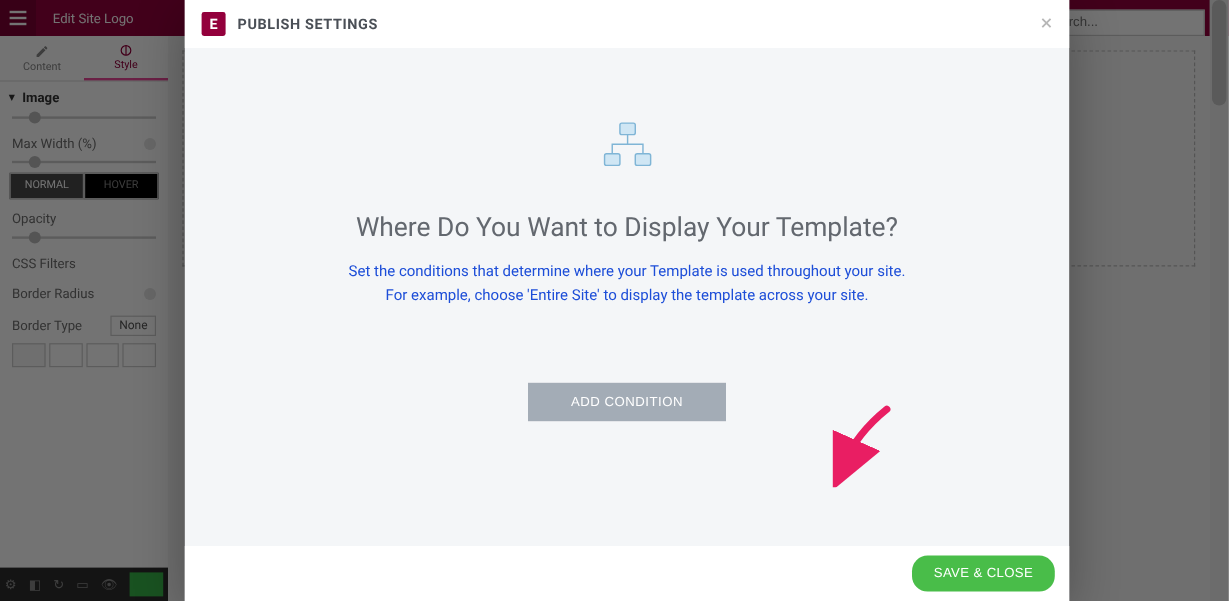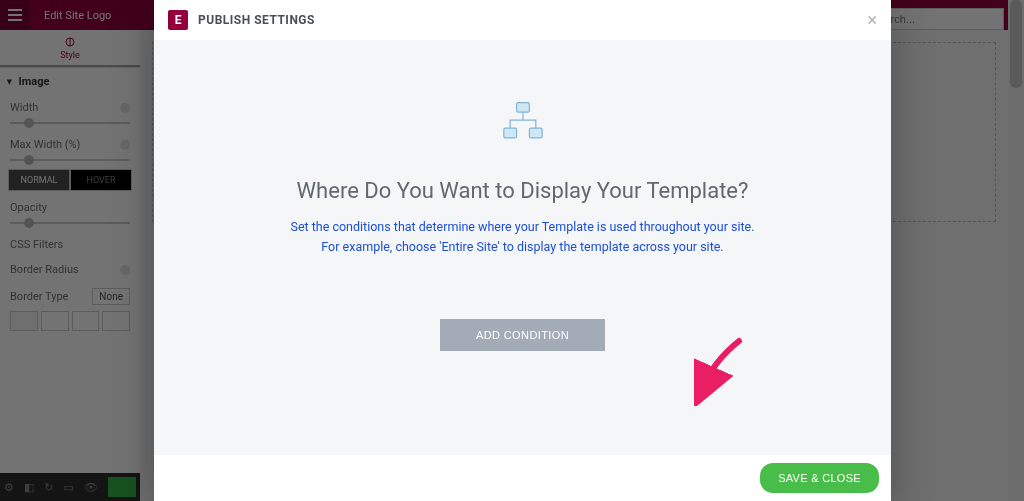--- a/index.html
+++ b/index.html
@@ -9,21 +9,21 @@
   .backdrop{position:absolute;inset:0;}
   .overlay{position:absolute;inset:0;background:rgba(0,0,0,.55);}
 
   .topbar{position:absolute;top:0;left:0;right:0;height:30px;background:#93003c;color:#fff;display:flex;align-items:center;font-size:11px;}
   .hamburger{width:30px;height:30px;display:flex;flex-direction:column;justify-content:center;align-items:center;gap:3px;background:#7d0033;}
   .hamburger span{display:block;width:14px;height:2px;background:#fff;}
 
   .sidepanel{position:absolute;top:30px;left:0;width:140px;bottom:28px;background:#fff;font-size:11px;color:#555;}
   .tabs{display:flex;height:38px;border-bottom:1px solid #e0e0e0;}
   .tab{flex:1;display:flex;flex-direction:column;align-items:center;justify-content:center;gap:2px;font-size:9px;color:#888;}
-  .tab.active{color:#93003c;border-bottom:2px solid #a3a3a3;align-items:center;}
+  .tab.active{color:#93003c;border-bottom:2px solid #ec4899;align-items:center;}
   .section-head{display:flex;align-items:center;gap:6px;padding:7px 8px;font-weight:bold;color:#333;}
   .section-head::before{content:"▸";font-size:9px;transform:rotate(90deg);}
   .row{padding:6px 10px;display:flex;align-items:center;gap:6px;}
   .label{flex:1;color:#6f6f6f;}
   .slider{margin:2px 10px 8px;height:2px;background:#ccc;position:relative;}
   .slider::after{content:"";position:absolute;left:12%;top:-4px;width:10px;height:10px;border-radius:50%;background:#bbb;}
   .tabpill{margin:4px 8px;display:flex;border-radius:10px;}
   .tabpill div{flex:1;text-align:center;font-size:9px;padding:5px 0;border:1px solid #ccc;}
   .tabpill .on{background:#4a4a4a;color:#fff;}
   .border-sel{display:flex;gap:3px;padding:0 10px;}
@@ -83,35 +83,37 @@
     <div class="hamburger">
         <span></span>
         <span></span>
         <span></span>
       </div>
     <div style="padding-left:14px;">Edit Site Logo</div>
   </div>
 
   <div class="sidepanel">
     <div class="tabs">
+      <div class="tab">
+        <svg width="12" height="12" viewBox="0 0 24 24">
+            <path fill="#888" d="M3 17.25V21h3.75L17.81 9.94l-3.75-3.75L3 17.25zM20.71 7.04a1 1 0 0 0 0-1.41l-2.34-2.34a1 1 0 0 0-1.41 0l-1.83 1.83 3.75 3.75 1.83-1.83z"></path>
+          </svg>
+        <span>Content</span>
+      </div>
       <div class="tab active">
         <svg width="12" height="12" viewBox="0 0 24 24">
             <circle cx="12" cy="12" r="8" fill="none" stroke="#93003c" stroke-width="2"></circle>
             <path d="M12 4v16" stroke="#93003c" stroke-width="2"></path>
           </svg>
         <span>Style</span>
       </div>
     </div>
 
     <div class="section-head">Image</div>
 
-    <div class="row">
-        <span class="label">Width</span>
-        <span class="mini"></span>
-      </div>
     <div class="slider"></div>
 
     <div class="row">
         <span class="label">Max Width (%)</span>
         <span class="mini"></span>
       </div>
     <div class="slider" style=""></div>
 
     <div class="tabpill">
       <div class="on">NORMAL</div>

